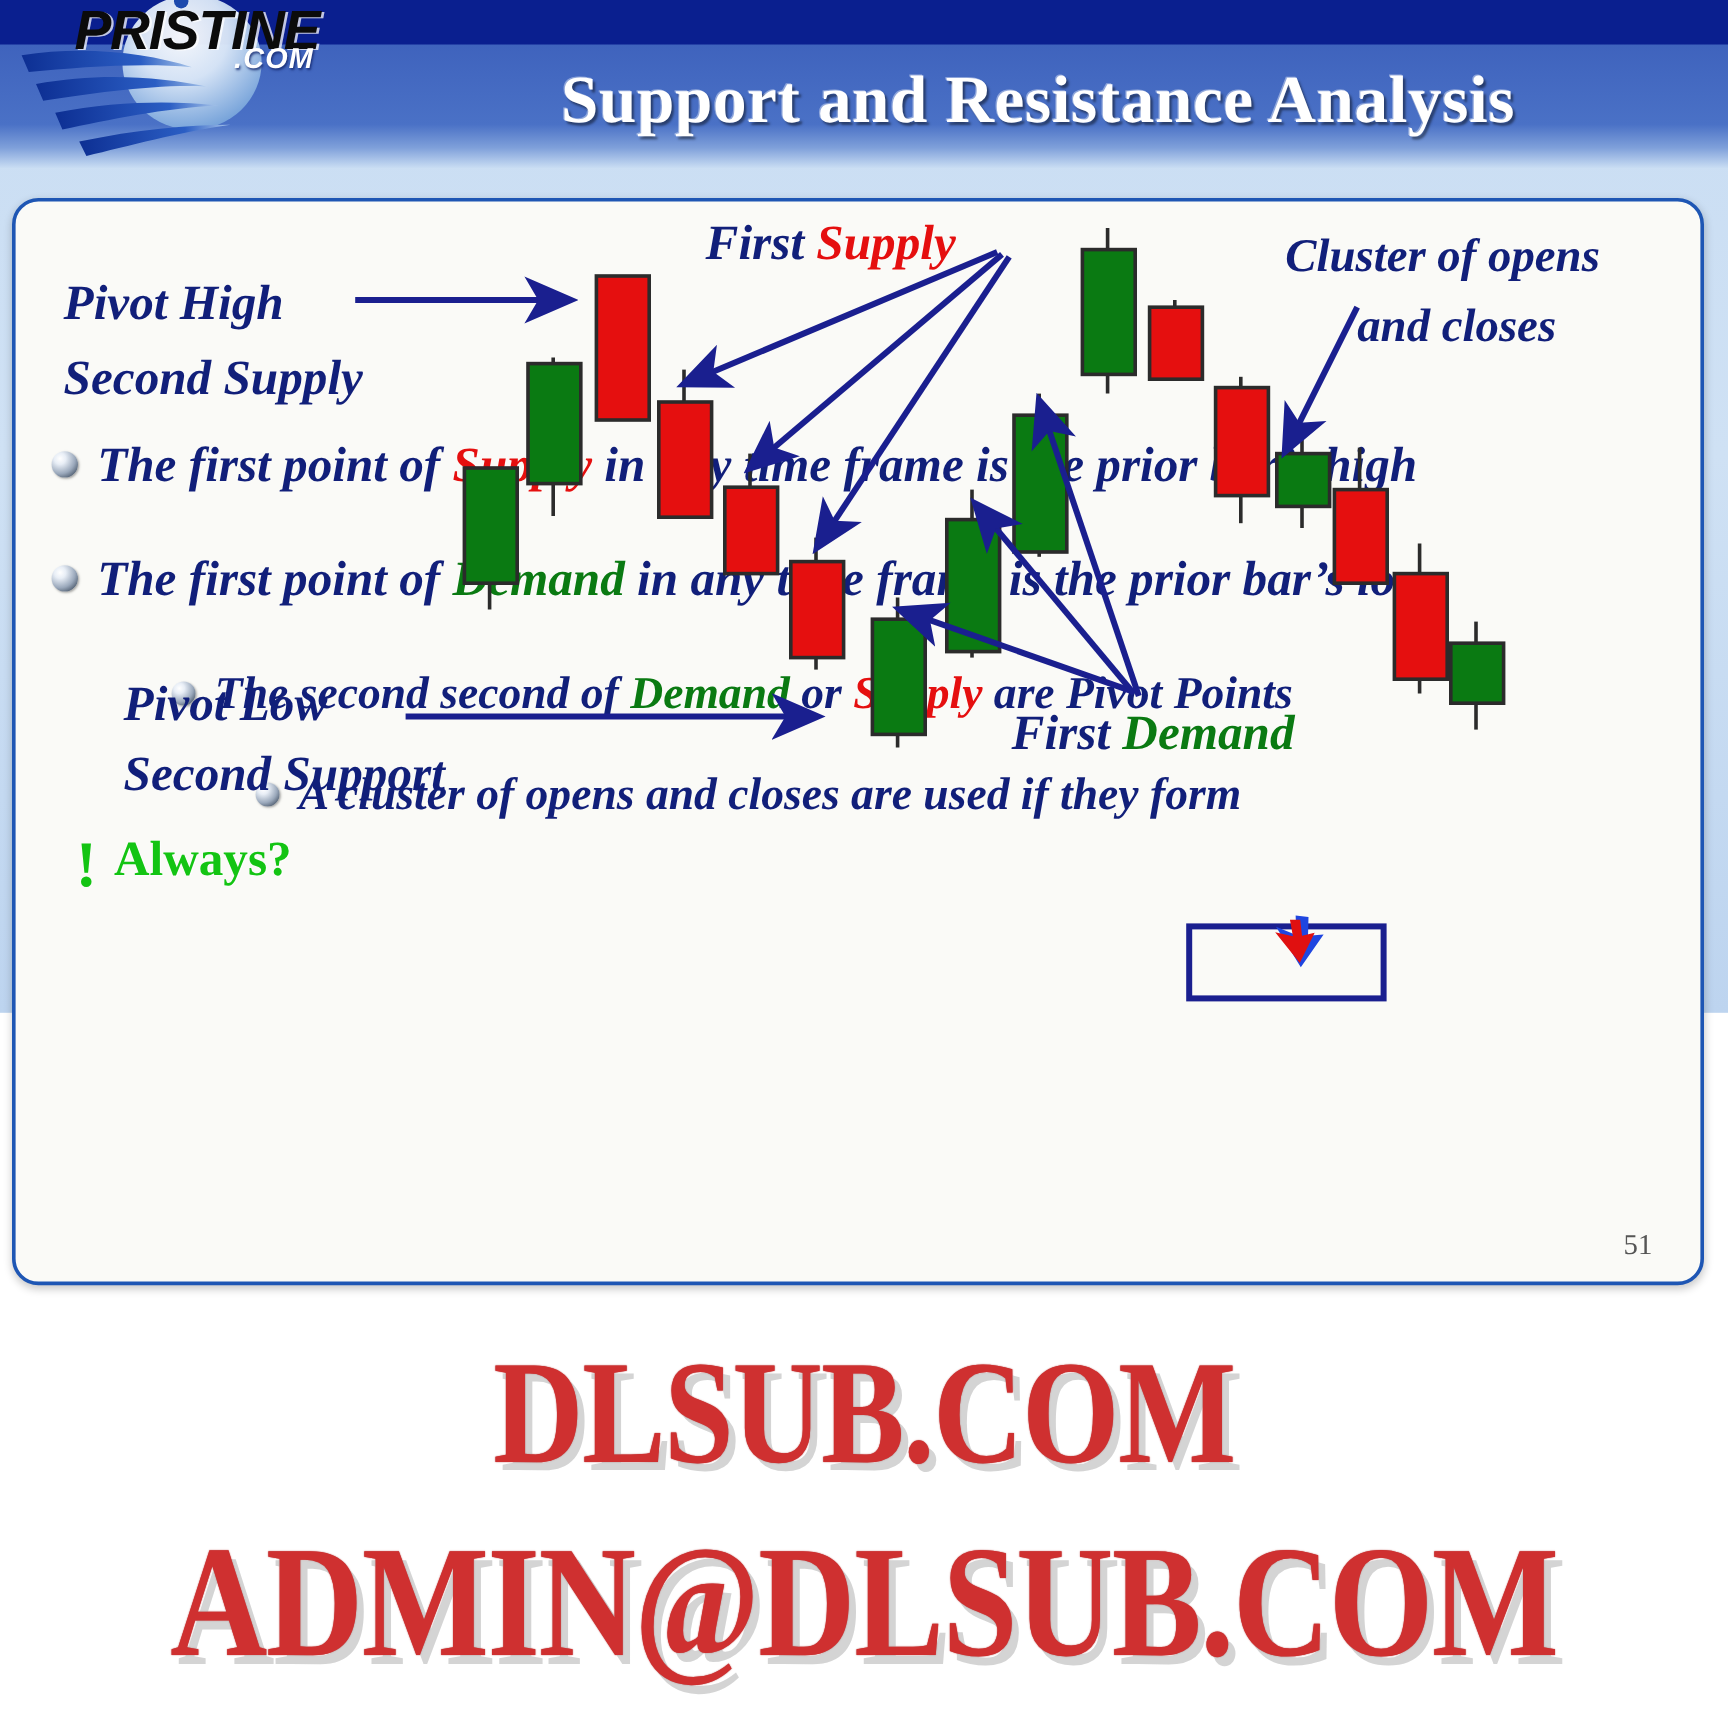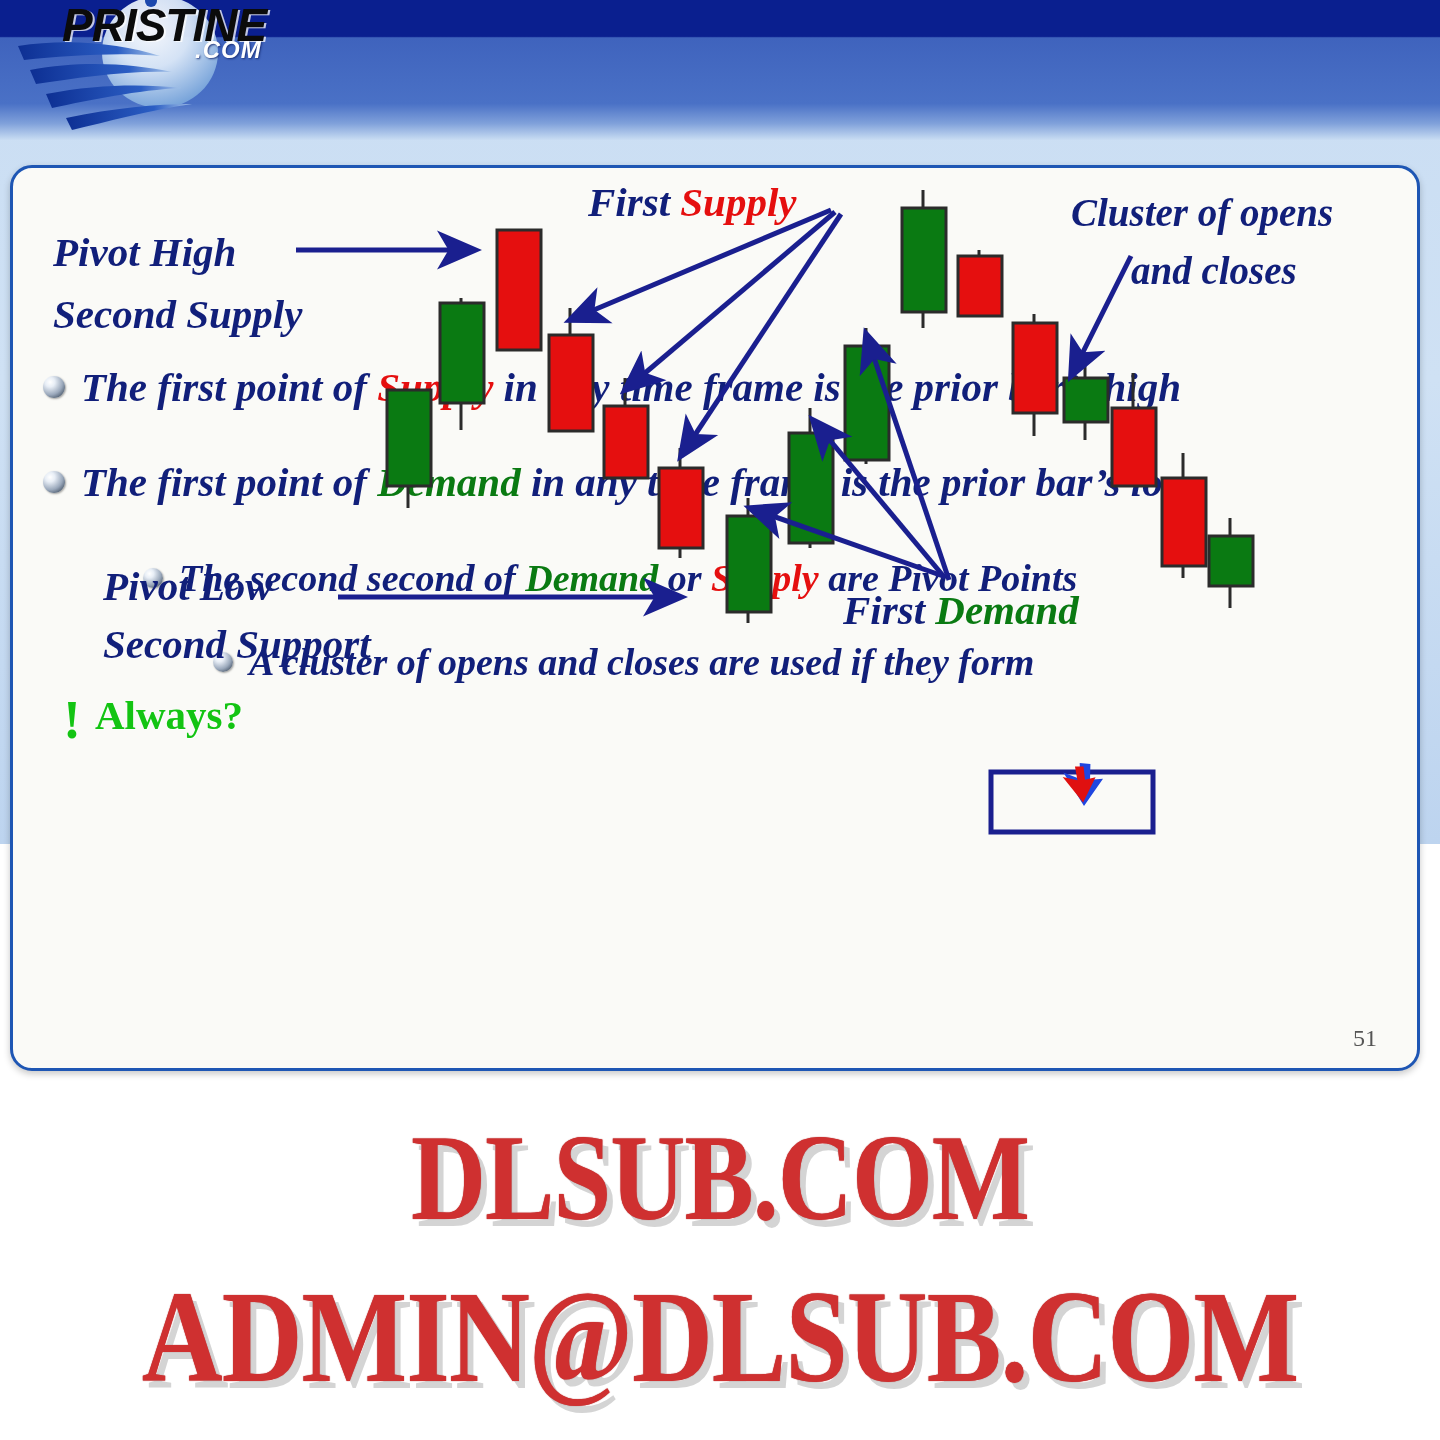--- a/index.html
+++ b/index.html
@@ -139,20 +139,21 @@
       <path d="M8 52 C60 44 112 50 150 62 C108 58 56 62 14 66 Z" fill="url(#wg)"></path>
       <path d="M20 76 C72 66 124 70 162 78 C118 76 66 84 26 90 Z" fill="url(#wg)"></path>
       <path d="M36 100 C88 90 134 90 172 94 C128 96 80 106 42 114 Z" fill="url(#wg)"></path>
       <path d="M56 124 C104 114 146 110 182 110 C140 116 96 128 62 136 Z" fill="url(#wg)"></path>
       <circle cx="141" cy="7" r="6" fill="#1d49ad"></circle>
     </svg>
     <div class="logo-word">PRISTINE</div>
     <div class="logo-com">.COM</div>
   </div>
 
+  <div class="header-title">Support and Resistance Analysis</div>
 
   <div class="panel">
 
     <div class="bullet-row b1">
       <span class="sphere"></span>
       <span class="bullet-text"><span>The first point of </span><span class="red">Supply</span><span> in any time frame is the prior bar’s high</span></span>
     </div>
 
     <div class="bullet-row b2">
       <span class="sphere"></span>

